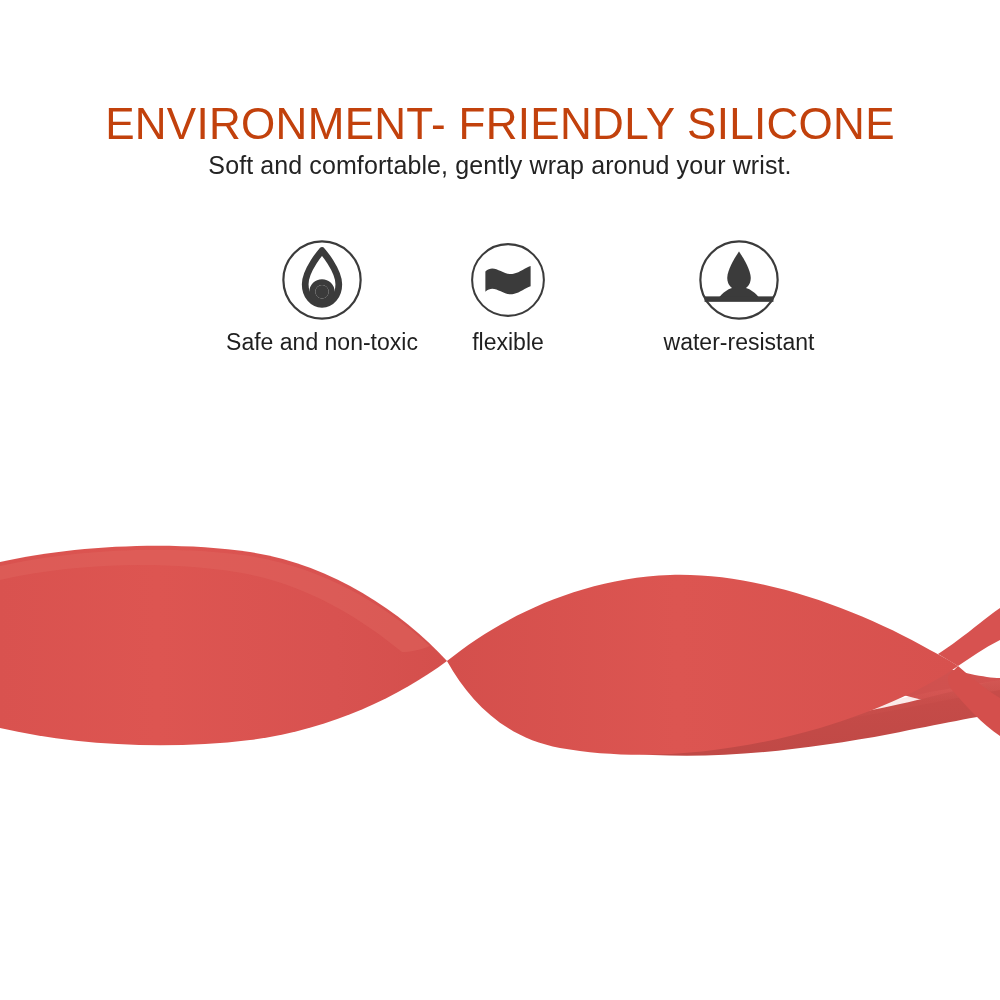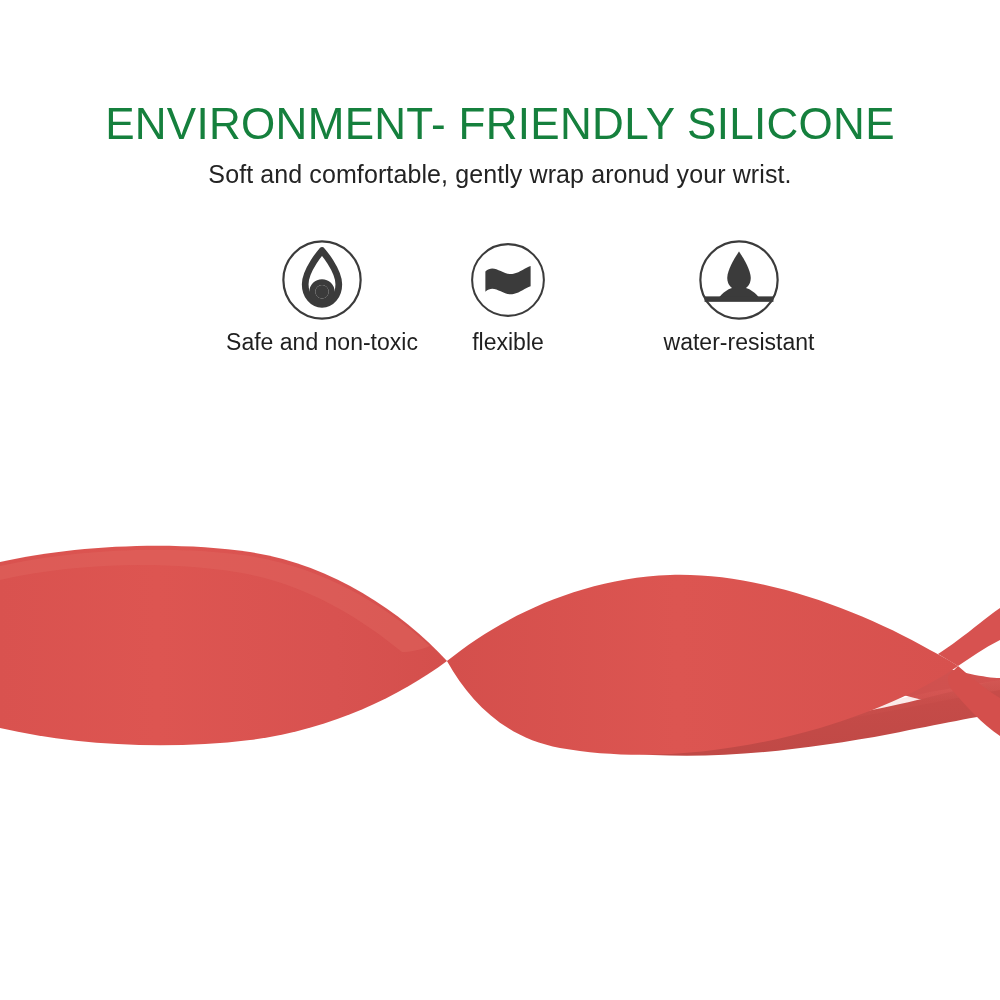--- a/index.html
+++ b/index.html
@@ -24,26 +24,25 @@
     position: absolute;
     top: 98px;
     left: 0;
     width: 1000px;
     text-align: center;
   }
   .headline {
     font-size: 44px;
     line-height: 52px;
     letter-spacing: 0.3px;
-    color: #15803d;
+    color: #c2410c;
     font-weight: 400;
     white-space: nowrap;
   }
   .subhead {
-    margin-top: 9px;
     font-size: 25px;
     line-height: 30px;
     color: #232323;
     font-weight: 400;
     letter-spacing: 0.1px;
     white-space: nowrap;
   }
 
   
   .features {

